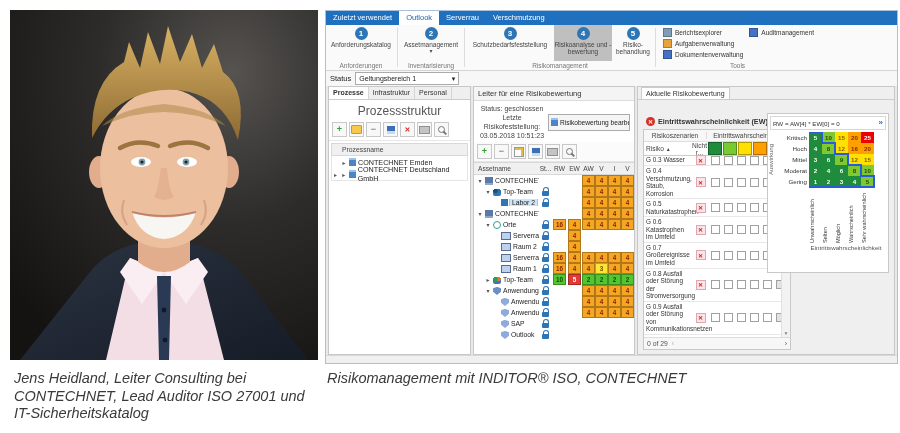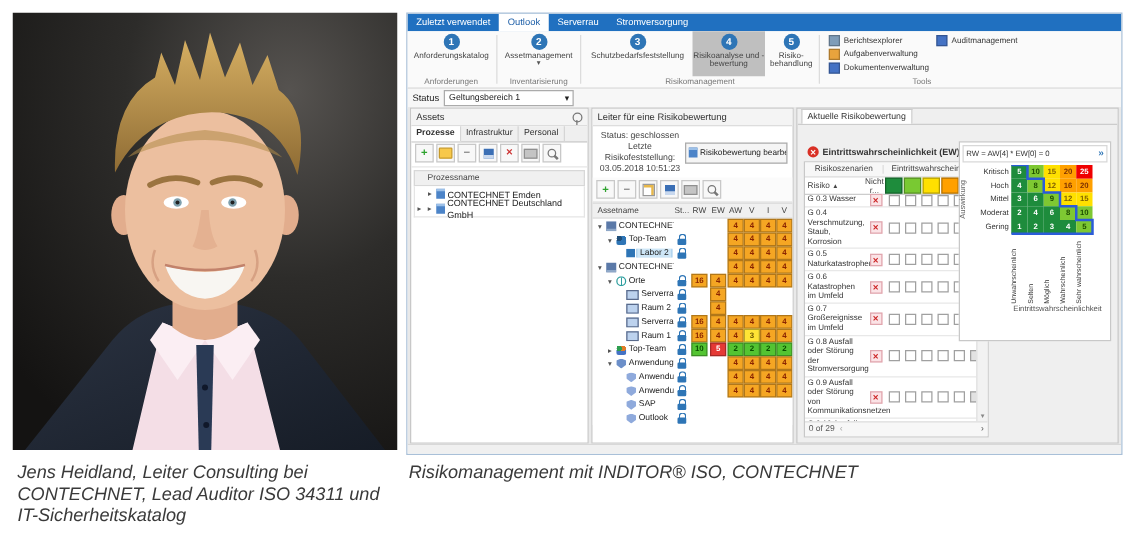--- a/index.html
+++ b/index.html
@@ -208,21 +208,21 @@
     <path d="M194 190 Q199 203 191 215" stroke="#d7a183" stroke-width="2" fill="none"></path>
     <path d="M122 202 Q154 213 186 202 Q178 227 154 229 Q130 227 122 202 Z" fill="#f8f6f2"></path>
     <path d="M122 202 Q154 210 186 202" stroke="#c2826b" stroke-width="2" fill="none"></path>
   </svg>
 
   <div class="app">
     <div class="tabbar" id="tabbar">
         <div class="tab">Zuletzt verwendet</div>
         <div class="tab active">Outlook</div>
         <div class="tab">Serverrau</div>
-        <div class="tab">Stromversorgung</div>
+        <div class="tab">Verschmutzung</div>
       </div>
     <div class="ribbon" id="ribbon">
         <div class="rgroup">
           <div class="rsteps">
             <div class="step" style="width: 70px;">
               <span class="circ">1</span>
               <span>Anforderungskatalog</span>
             </div>
           </div>
           <div class="rlabel">Anforderungen</div>
@@ -285,29 +285,26 @@
       </div>
     <div class="scope">
       <span>Status</span>
       <div class="scope-dd">
         <span>Geltungsbereich 1</span>
         <span>▾</span>
       </div>
     </div>
     <div class="content">
       <div class="panel p1">
-        <div class="phead">
-          <span>Assets</span>
-          <span class="ic-pin"></span>
-        </div>
         <div class="ptabs" id="ptabs">
             <span class="ptab active">Prozesse</span>
             <span class="ptab">Infrastruktur</span>
             <span class="ptab">Personal</span>
           </div>
+        <div class="pheading">Prozessstruktur</div>
         <div class="ptools" id="ptools1">
             <span class="tbtn">
               <span class="g-add">+</span>
             </span>
             <span class="tbtn">
               <span class="sh-folder"></span>
             </span>
             <span class="tbtn">
               <span class="g-rem">−</span>
             </span>
@@ -991,15 +988,15 @@
               <div class="clab">Wahrscheinlich</div>
               <div class="clab">Sehr wahrscheinlich</div>
             </div>
           <div class="xlab">Eintrittswahrscheinlichkeit</div>
         </div>
       </div>
     </div>
     <div class="appstatusbar"></div>
   </div>
 
-  <div class="capL">Jens Heidland, Leiter Consulting bei CONTECHNET, Lead Auditor ISO 34311 und IT-Sicherheitskatalog</div>
+  <div class="capL">Jens Heidland, Leiter Consulting bei CONTECHNET, Lead Auditor ISO 27001 und IT-Sicherheitskatalog</div>
   <div class="capR">Risikomanagement mit INDITOR® ISO, CONTECHNET</div>
 </div>
 
 </body></html>

